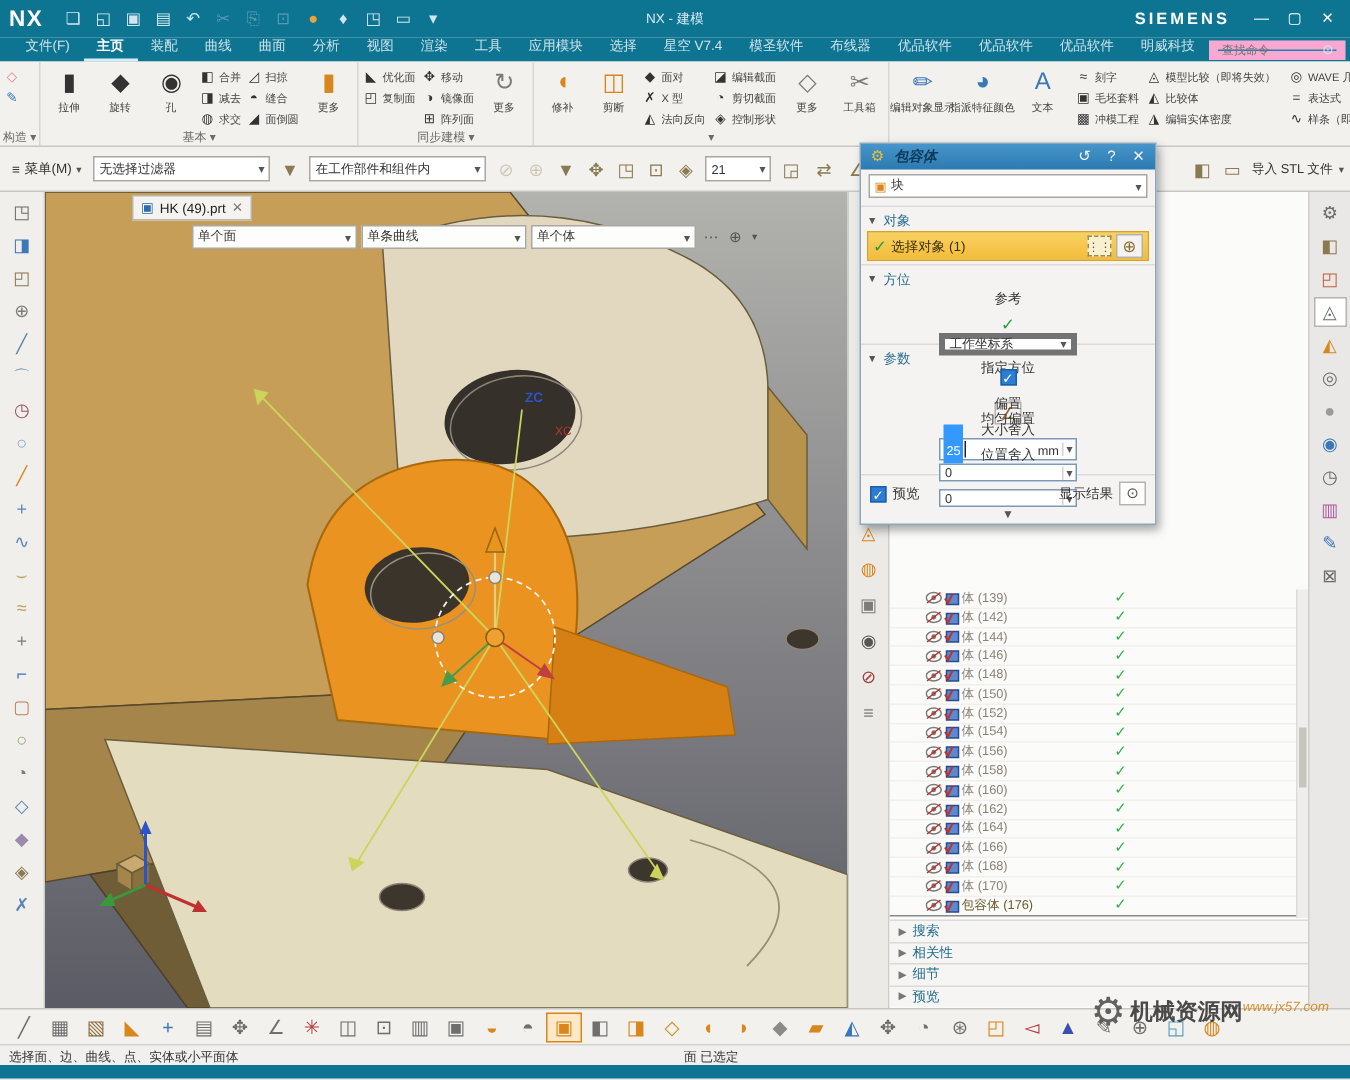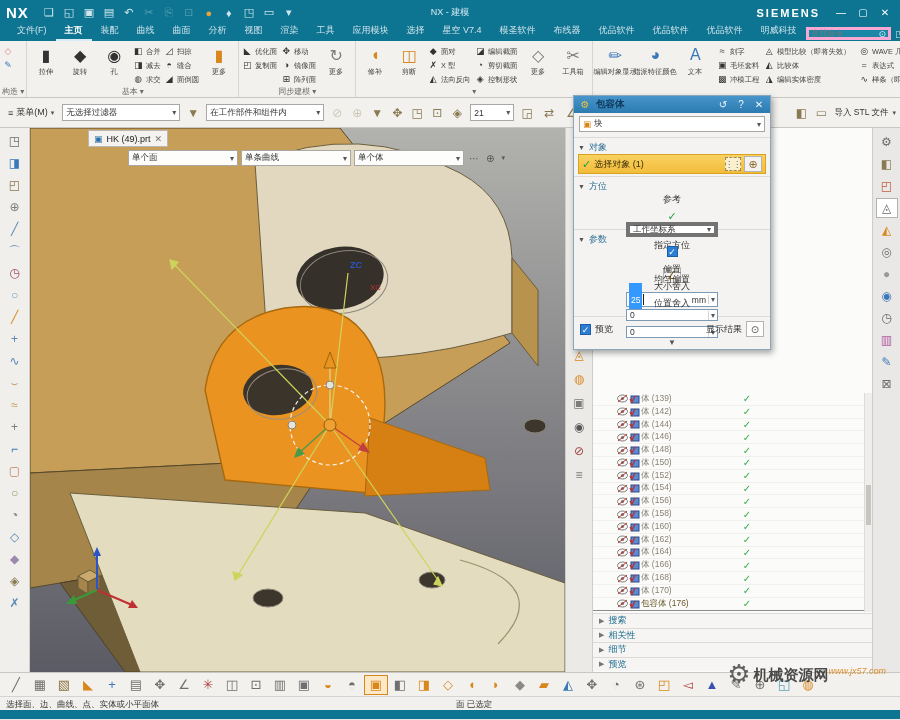--- a/index.html
+++ b/index.html
@@ -11,21 +11,21 @@
   .qa-icon { width:16px; height:16px; margin:0 2px; display:flex; align-items:center; justify-content:center; font-size:11px; color:#cfe6ee; }
   .qa-icon.dim { opacity:.35; }
   .qa-icon.orange { color:#e8a33c; }
   #win-title { position:absolute; left:0; right:0; text-align:center; font-size:9px; color:#d8ecf3; pointer-events:none; }
   #brand { margin-left:auto; font-weight:bold; letter-spacing:2px; font-size:11px; margin-right:8px; }
   .winbtn { width:18px; text-align:center; font-size:10px; color:#fff; margin-left:4px; }
   
   #menubar { height:16px; display:flex; align-items:flex-end; padding:0 8px; gap:0; }
   .mtab { color:#cfe3ea; padding:1px 9px 2px; font-size:9px; white-space:nowrap; }
   .mtab.active { color:#fff; font-weight:bold; border-bottom:2px solid #d8ecf3; }
-  #cmd-search { margin-left:auto; display:flex; align-items:center; background:#1b87a6; border:3px solid #f9a8d4; height:13px; width:104px; margin-bottom:1px; }
+  #cmd-search { margin-left:auto; display:flex; align-items:center; background:#1b87a6; border:6px solid #f9a8d4; height:13px; width:104px; margin-bottom:1px; }
   #cmd-search input { flex:1; border:0; background:transparent; font-size:8px; color:#d5eaf2; padding:0 3px; outline:none; width:70px; }
   #cmd-search .mag { color:#d5eaf2; font-size:9px; padding-right:2px; }
   .mb-icn { color:#cfe3ea; font-size:9px; padding:0 4px 2px; }
   
   #ribbon { height:57px; background:#f2f1ee; border-bottom:1px solid #c9c7c2; display:flex; }
   .rgroup { display:flex; flex-direction:column; border-right:1px solid #d8d6d1; padding:1px 2px 0; }
   .rgroup-body { flex:1; display:flex; align-items:flex-start; gap:1px; }
   .rgroup-label { height:11px; text-align:center; color:#6b6b68; font-size:8px; line-height:11px; white-space:nowrap; }
   .bigbtn { width:34px; display:flex; flex-direction:column; align-items:center; padding-top:2px; }
   .bigbtn .bicon { width:22px; height:22px; display:flex; align-items:center; justify-content:center; font-size:16px; }
@@ -70,21 +70,21 @@
   .nav-sec .arr { color:#777; font-size:7px; }
   .nav-sec .sl { color:#1c6b8c; font-size:9px; }
   #nav-scroll { position:absolute; right:0; top:265px; bottom:60px; width:8px; background:#efeeec; border-left:1px solid #dddbd7; }
   #nav-thumb { position:absolute; left:1px; right:1px; top:92px; height:40px; background:#c7c5c0; }
   #resbar { width:28px; background:#e9e8e6; border-left:1px solid #cfcdc8; display:flex; flex-direction:column; align-items:center; padding-top:3px; }
   .rb-icn { width:22px; height:20px; display:flex; align-items:center; justify-content:center; font-size:12px; margin:1px 0; color:#6b6b68; }
   .rb-icn.active { background:#fff; border:1px solid #b5b3ae; }
   
   #dialog { position:absolute; left:573px; top:-33px; width:198px; background:#f4f3f1; border:1px solid #8aa7bb; box-shadow:2px 3px 6px rgba(0,0,0,.35); z-index:20; }
   #dlg-title { height:17px; background:linear-gradient(#4795ca,#2b7ab1); display:flex; align-items:center; padding:0 4px; gap:4px; }
-  #dlg-title .t { color:#0e3a5c; font-weight:bold; font-size:9.5px; flex:1; }
+  #dlg-title .t { color:#0e3a5c; font-weight:bold; font-size:9.5px; flex:1;font-style:italic; }
   #dlg-title .ti { color:#eef6fb; font-size:10px; width:14px; text-align:center; }
   .dlg-pad { padding:3px 5px; }
   .dlg-sep { border-top:1px solid #dddbd7; margin:2px 0; }
   .sec-hdr { display:flex; align-items:center; gap:4px; height:14px; padding:0 4px; }
   .sec-hdr .arr { font-size:7px; color:#555; }
   .sec-hdr .st { color:#2b6f93; font-size:9px; }
   .sel-row { height:20px; margin:0 4px; background:linear-gradient(#f9d261,#f2bc3a); border:1px solid #d9a21f; display:flex; align-items:center; padding:0 3px; gap:3px; }
   .gcheck { color:#1f9e3c; font-weight:bold; font-size:11px; }
   .sel-row .lbl { flex:1; font-size:9px; color:#3c2f08; }
   .mini-btn { width:16px; height:14px; border:1px dashed #9a8a5a; background:#faf0cf; font-size:8px; display:flex; align-items:center; justify-content:center; color:#555; }

